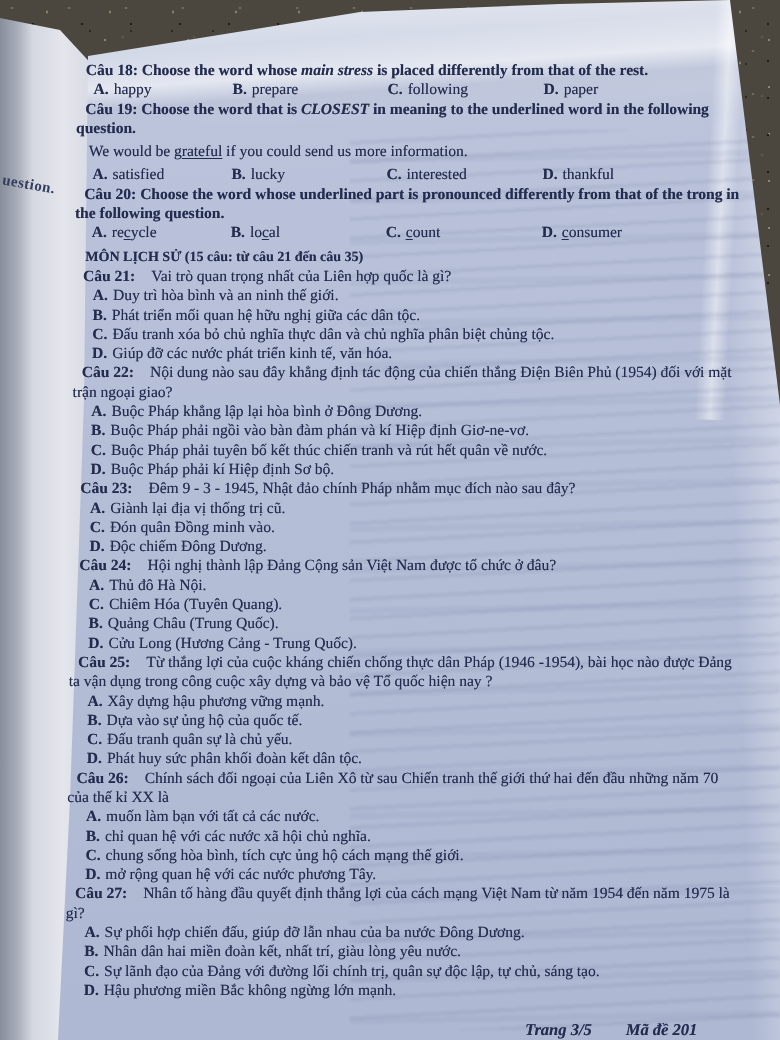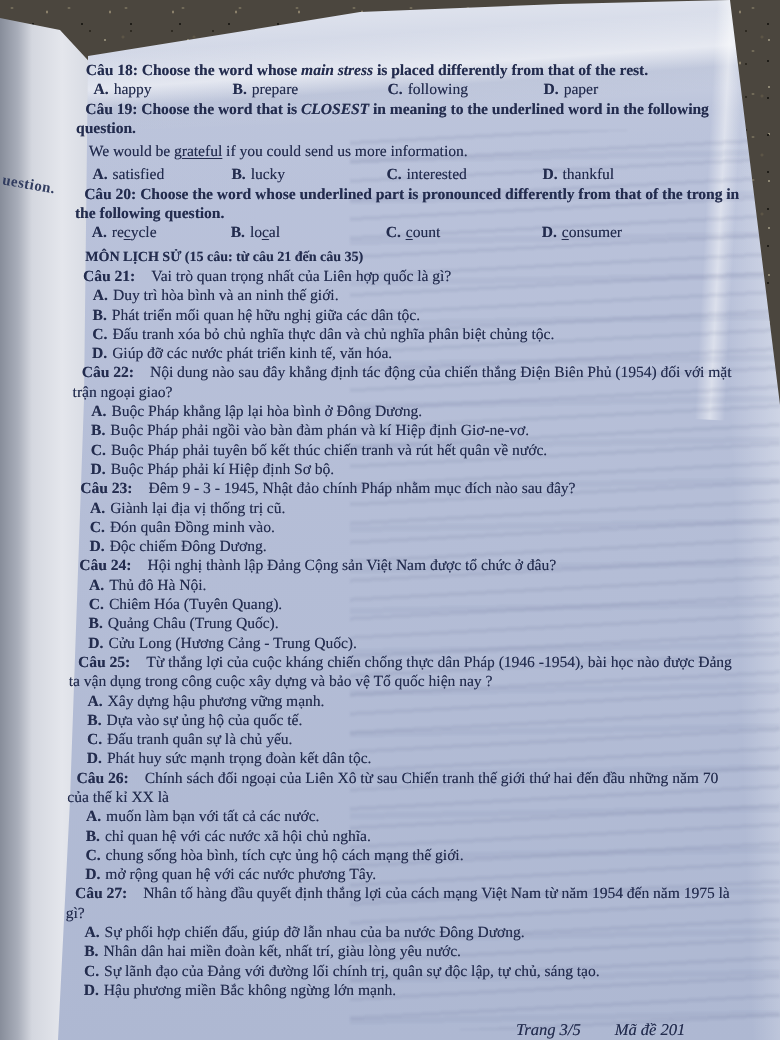--- a/index.html
+++ b/index.html
@@ -69,22 +69,22 @@
   .qh i{font-style:italic;}
   .sent{margin:4px;}
   .opts-en{display:grid; grid-template-columns:139px 155px 156px 1fr; margin-left:8px;}
   .lbl{font-weight:bold; margin-right:5px;}
   .qnum{font-weight:bold; margin-right:16px;}
   .hsec-h{font-weight:bold; font-size:14px; margin:5px 0 0 2px;}
   .qline{margin-left:-9px; text-indent:9px;}
   .opt-h{margin-left:10px;}
   .und{text-decoration:underline; text-underline-offset:2px;}
   .footer{
-    position:absolute; top:960px; right:46px;
-    font-weight:normal; font-style:italic; font-size:16.5px;
+    position:absolute; top:960px; right:34px;
+    font-weight:bold; font-style:italic; font-size:16.5px;
     white-space:nowrap;
   }
   .footer .code{margin-left:34px;}
 </style>
 </head>
 <body>
 
 <div class="under-sheet">
   <span class="under-text">uestion.</span>
 </div>
@@ -164,21 +164,21 @@
           <p class="opt-h"><b class="lbl">B.</b><span>Quảng Châu (Trung Quốc).</span></p>
           <p class="opt-h"><b class="lbl">D.</b><span>Cửu Long (Hương Cảng - Trung Quốc).</span></p>
         </div>
   </div>
       <div class="hq">
     <p class="qline"><b class="qnum">Câu 25:</b><span>Từ thắng lợi của cuộc kháng chiến chống thực dân Pháp (1946 -1954), bài học nào được Đảng ta vận dụng trong công cuộc xây dựng và bảo vệ Tổ quốc hiện nay ?</span></p>
     <div>
           <p class="opt-h"><b class="lbl">A.</b><span>Xây dựng hậu phương vững mạnh.</span></p>
           <p class="opt-h"><b class="lbl">B.</b><span>Dựa vào sự ủng hộ của quốc tế.</span></p>
           <p class="opt-h"><b class="lbl">C.</b><span>Đấu tranh quân sự là chủ yếu.</span></p>
-          <p class="opt-h"><b class="lbl">D.</b><span>Phát huy sức mạnh trọng đoàn kết dân tộc.</span></p>
+          <p class="opt-h"><b class="lbl">D.</b><span>Phát huy sức phân khối đoàn kết dân tộc.</span></p>
         </div>
   </div>
       <div class="hq">
     <p class="qline"><b class="qnum">Câu 26:</b><span>Chính sách đối ngoại của Liên Xô từ sau Chiến tranh thế giới thứ hai đến đầu những năm 70 của thế kỉ XX là</span></p>
     <div>
           <p class="opt-h"><b class="lbl">A.</b><span>muốn làm bạn với tất cả các nước.</span></p>
           <p class="opt-h"><b class="lbl">B.</b><span>chỉ quan hệ với các nước xã hội chủ nghĩa.</span></p>
           <p class="opt-h"><b class="lbl">C.</b><span>chung sống hòa bình, tích cực ủng hộ cách mạng thế giới.</span></p>
           <p class="opt-h"><b class="lbl">D.</b><span>mở rộng quan hệ với các nước phương Tây.</span></p>
         </div>

